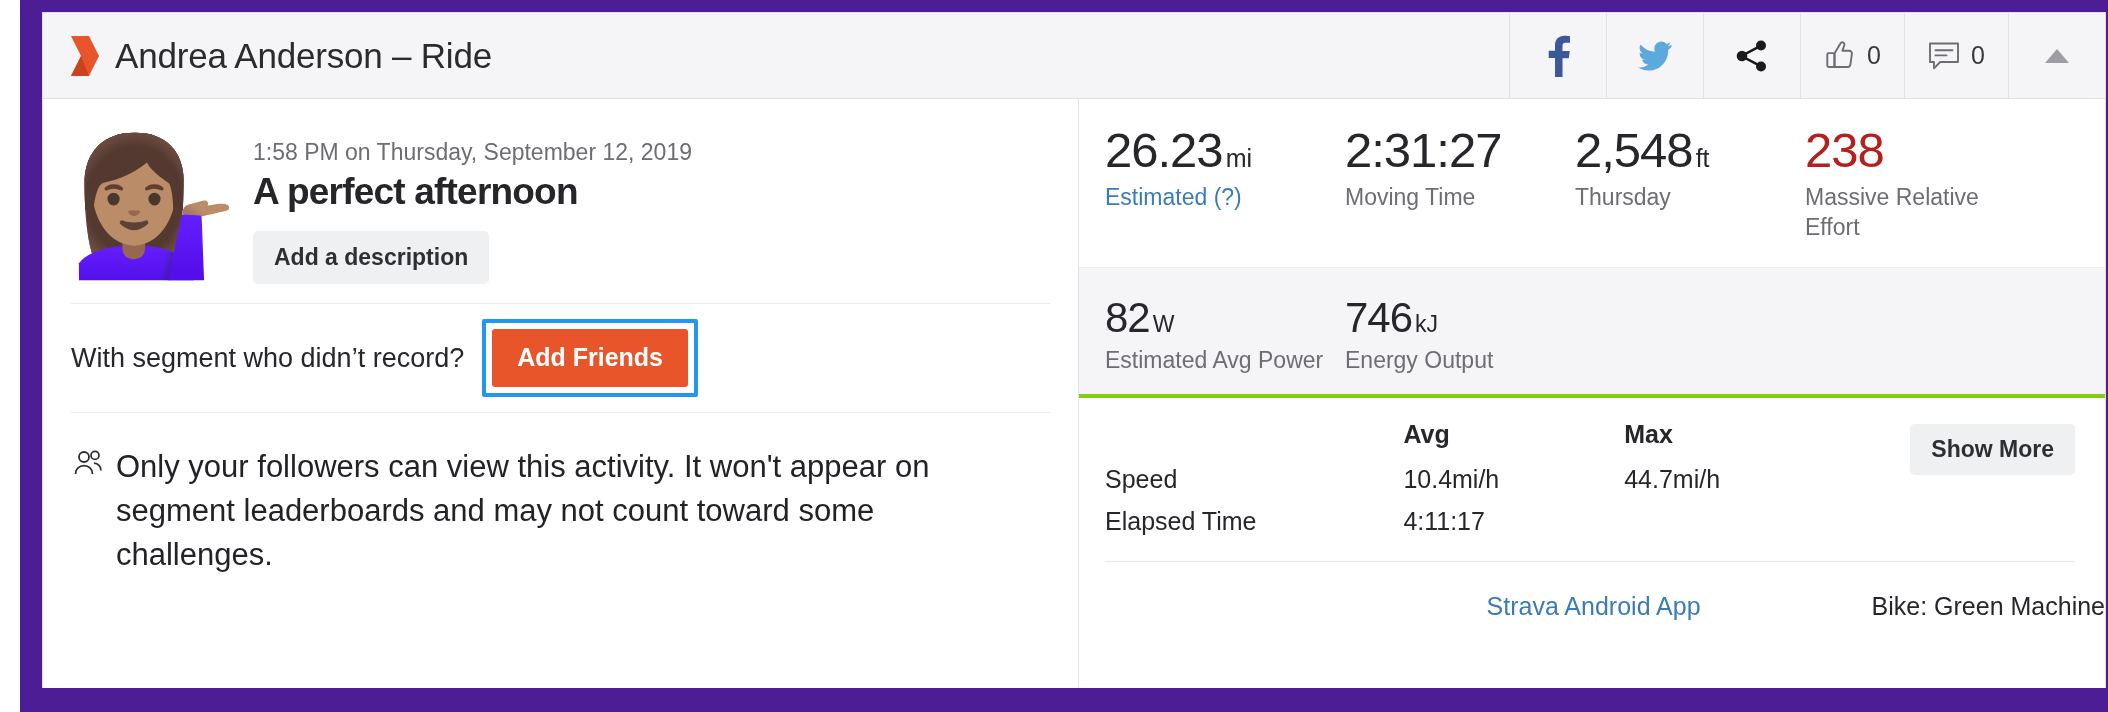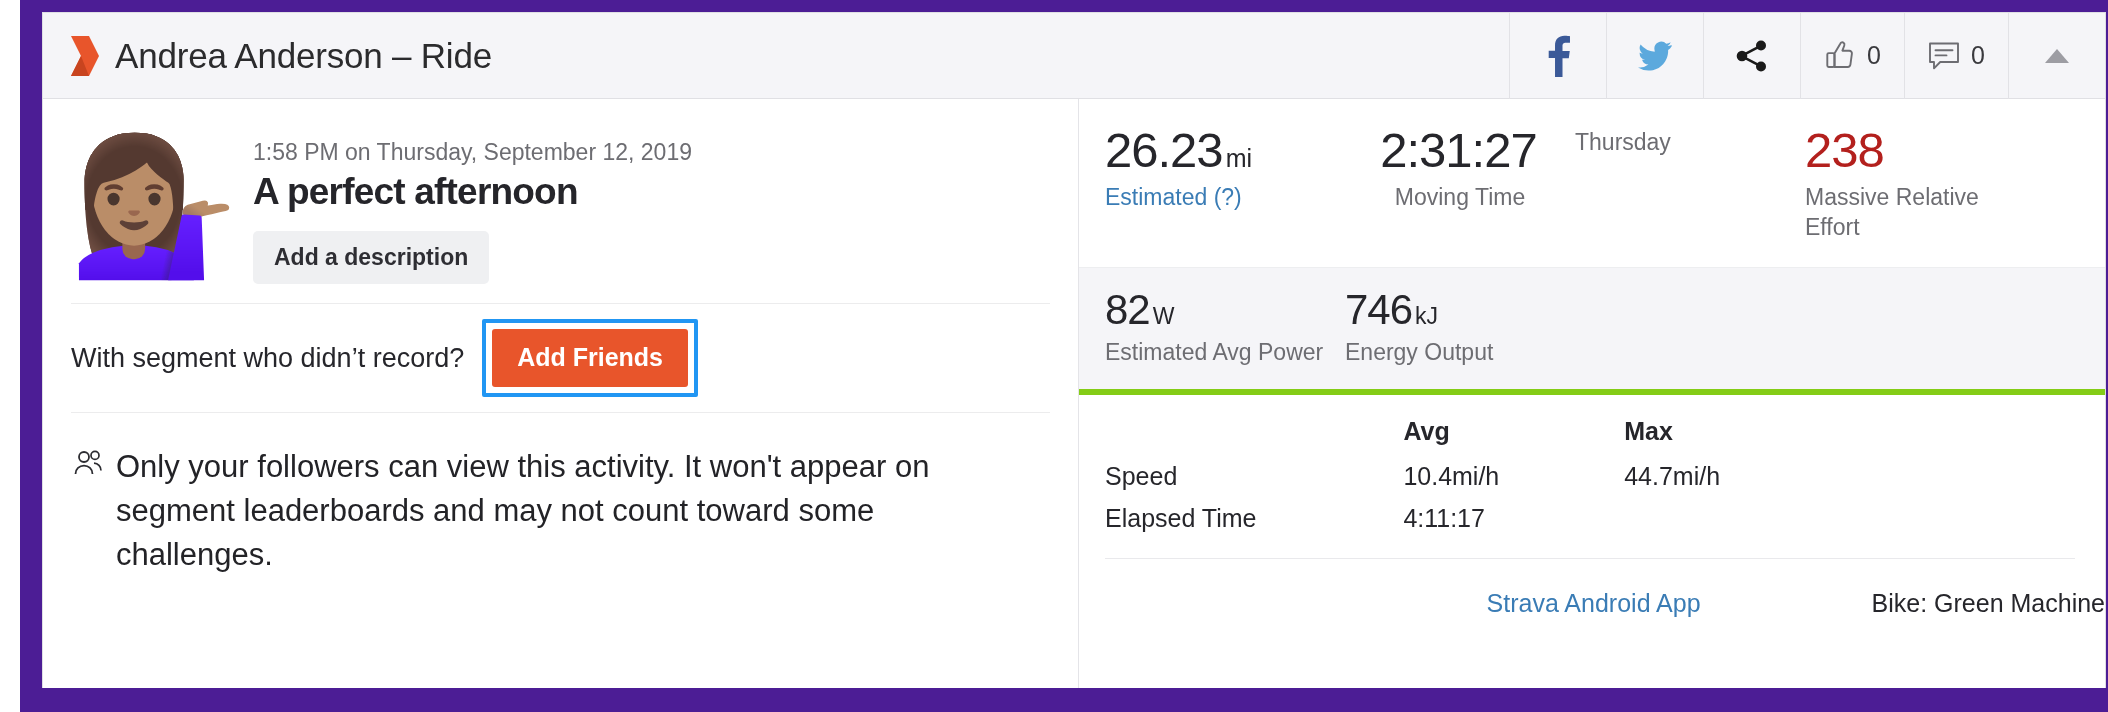--- a/index.html
+++ b/index.html
@@ -217,21 +217,21 @@
     display: flex;
     padding: 24px 0 0 26px;
     height: 168px;
     box-sizing: border-box;
   }
   .stat {
     flex: 0 0 auto;
     box-sizing: border-box;
   }
   .s-dist { width: 240px; }
-  .s-time { width: 230px; text-align: center; }
+  .s-time { width: 230px; }
   .s-elev { width: 230px; }
   .s-rel  { width: 230px; }
 
   .stat-val {
     font-size: 49px;
     color: #26262b;
     font-weight: 400;
     letter-spacing: -1px;
     line-height: 1.12;
     white-space: nowrap;
@@ -247,23 +247,23 @@
     color: #6d6d72;
     margin-top: 5px;
     line-height: 1.3;
   }
   .stat-lbl.link { color: #3a7cb5; cursor: pointer; }
 
   
   .stat-band {
     background: #f5f5f8;
     border-top: 1px solid #edeef0;
-    border-bottom: 6px solid #84cc16;
-    display: flex;
-    padding: 18px 0 18px 26px;
+    border-bottom: 4px solid #84cc16;
+    display: flex;
+    padding: 26px 0 18px 26px;
     min-height: 128px;
     box-sizing: border-box;
   }
   .s-pow { width: 240px; }
   .s-eng { width: 240px; }
   .stat-band .stat-val { font-size: 42px; }
   .stat-band .stat-val .u { font-size: 23px; }
 
   
   .tbl {
@@ -440,20 +440,23 @@
           </div>
 
           <div class="stat s-time">
             <div class="stat-val">
               <span>2:31:27</span><span class="u"></span>
             </div>
             <div class="stat-lbl">Moving Time</div>
           </div>
 
           <div class="stat s-elev">
+            <div class="stat-val">
+              <span>2,548</span><span class="u">ft</span>
+            </div>
             <div class="stat-lbl">Thursday</div>
           </div>
 
           <div class="stat s-rel">
             <div class="stat-val red">
               <span>238</span><span class="u"></span>
             </div>
             <div class="stat-lbl">Massive Relative Effort</div>
           </div>
         </div>
@@ -468,20 +471,21 @@
 
           <div class="stat s-eng">
             <div class="stat-val">
               <span>746</span><span class="u">kJ</span>
             </div>
             <div class="stat-lbl">Energy Output</div>
           </div>
         </div>
 
         <div class="tbl">
+          <button class="showmore-btn">Show More</button>
           <table class="stats-table">
             <thead>
               <tr>
                 <th class="c-lbl"></th>
                 <th class="c-avg">Avg</th>
                 <th class="c-max">Max</th>
               </tr>
             </thead>
             <tbody>
               <tr>

